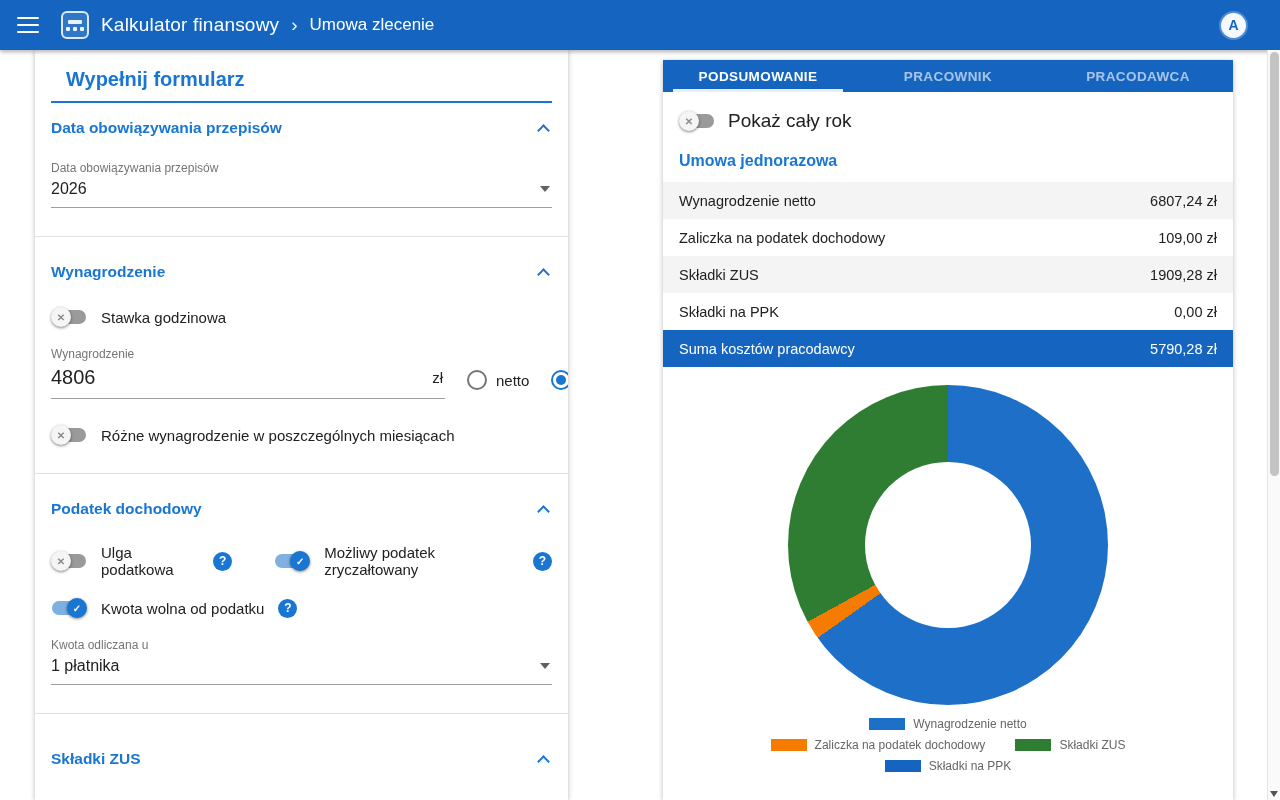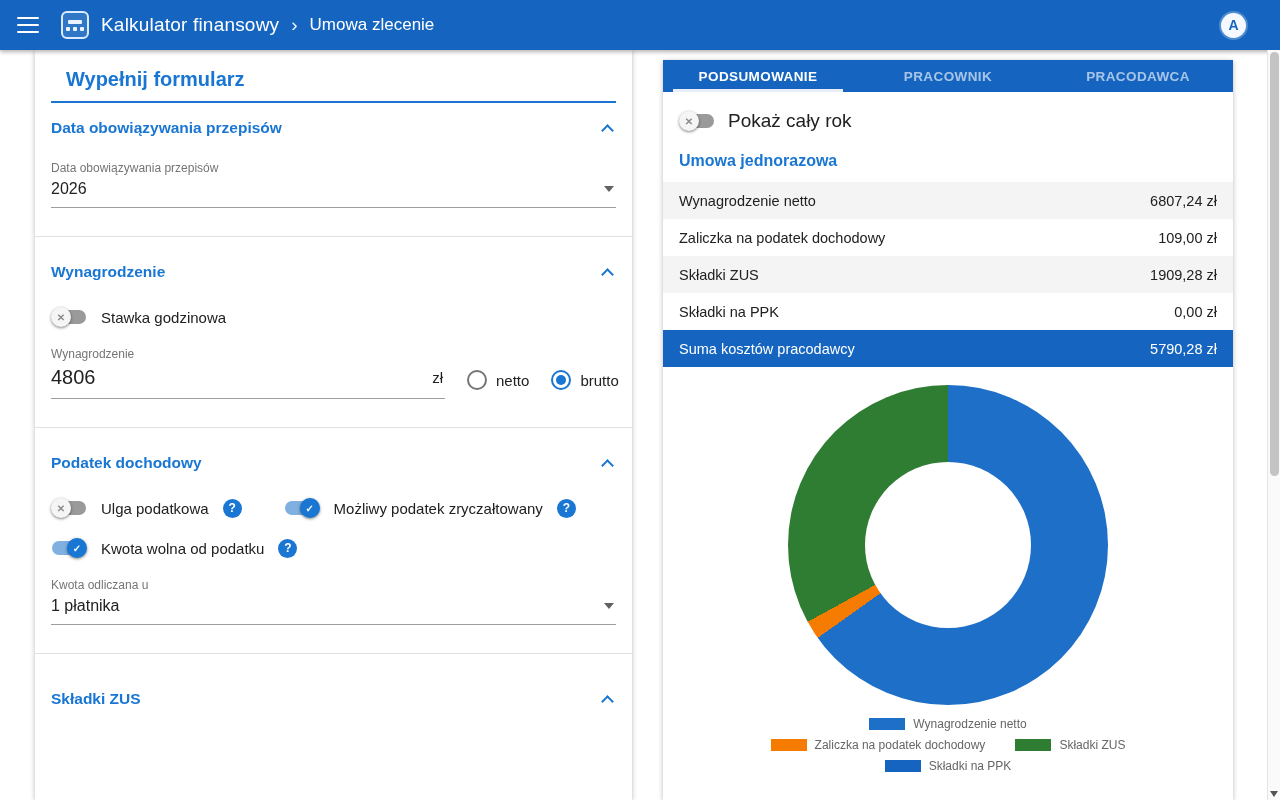--- a/index.html
+++ b/index.html
@@ -22,21 +22,21 @@
   .app-logo .lg-keys i { width:4px; height:4px; background:#eaf3fc; border-radius:1px; }
   .app-title { font-size:19px; font-weight:500; letter-spacing:.2px; cursor:pointer; }
   .crumb-sep { font-size:19px; margin:0 12px; opacity:.95; }
   .crumb { font-size:17px; font-weight:400; }
   .bar-spacer { flex:1; }
   .badge { width:25px; height:25px; border-radius:50%; background:#f5f9ff; color:#1565c0;
            display:flex; align-items:center; justify-content:center; font-weight:700;
            font-size:14px; margin-right:34px; cursor:pointer; box-shadow:0 0 0 2px rgba(255,255,255,.25); }
 
   
-  .form-card { position:absolute; left:35px; top:50px; width:597px; height:750px;
+  .form-card { position:absolute; left:35px; top:50px; width:533px; height:750px;
                background:#fff; box-shadow:0 1px 5px rgba(0,0,0,.28); overflow:hidden; }
   .results-card { position:absolute; left:663px; top:60px; width:570px; height:740px;
                   background:#fff; box-shadow:0 1px 5px rgba(0,0,0,.28); overflow:hidden; }
 
   
   .form-title { margin:18px 16px 0 31px; color:#1976d2; font-size:20px; font-weight:700; }
   .title-divider { border-top:2px solid #1976d2; margin:10px 16px 0; }
 
   .section-header { display:flex; justify-content:space-between; align-items:center;
                     margin:26px 16px 0; color:#1976d2; font-size:15.5px; font-weight:600;
@@ -187,20 +187,27 @@
     </div>
     <div class="radio-option">
       <span class="radio"></span>
       <span>netto</span>
     </div>
     <div class="radio-option">
       <span class="radio selected"></span>
       <span>brutto</span>
     </div>
   </div>
+  <div class="toggle-row">
+    <div class="switch">
+      <div class="switch-track"></div>
+        <div class="switch-thumb"></div>
+    </div>
+    <span>Różne wynagrodzenie w poszczególnych miesiącach</span>
+  </div>
   <div class="section-divider"></div>
 
   <div class="section-header">
     <span>Podatek dochodowy</span>
     <span class="chev-up"></span>
   </div>
   <div class="toggle-row" style="gap:42px;">
     <div class="toggle-group">
       <div class="switch">
         <div class="switch-track"></div>

